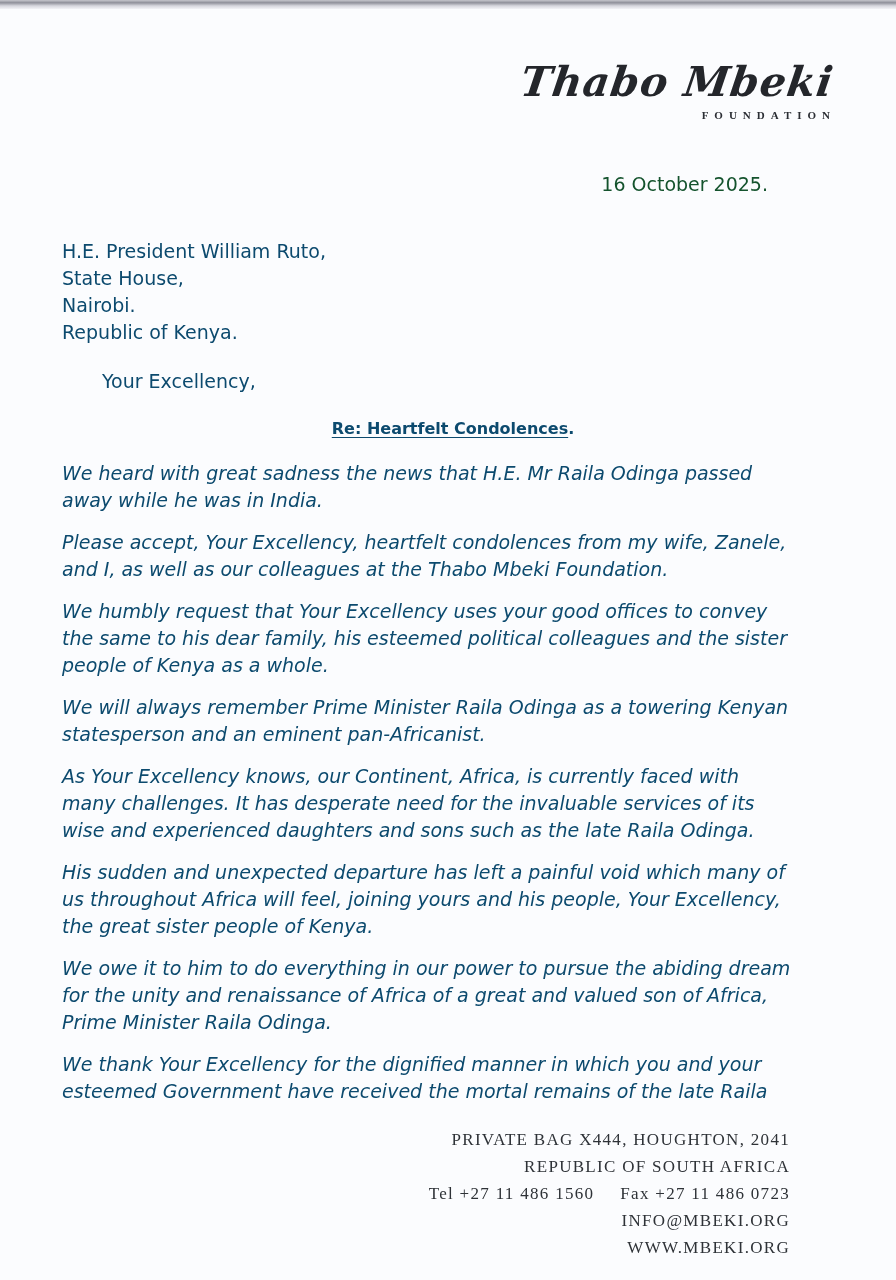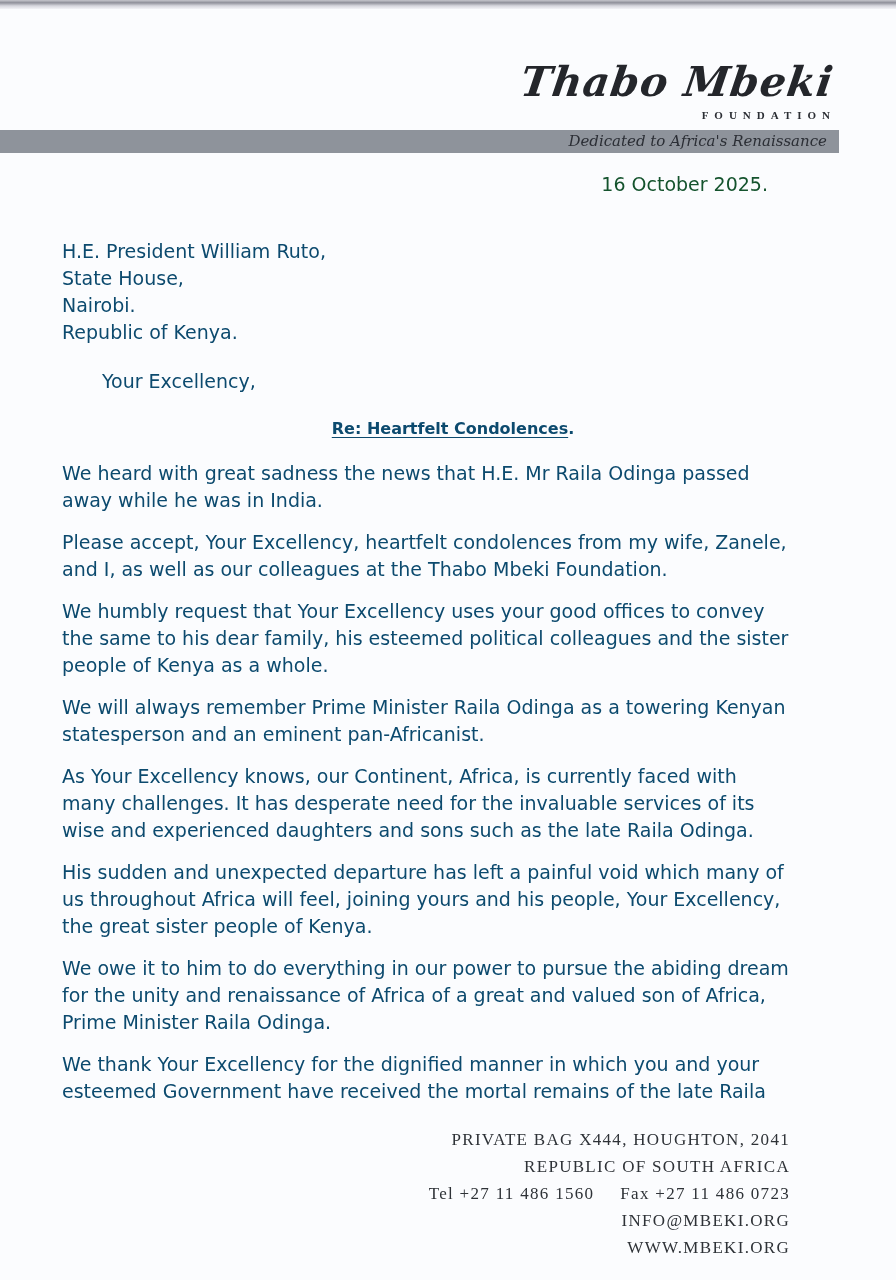--- a/index.html
+++ b/index.html
@@ -84,21 +84,21 @@
   }
   .addr-block { white-space: pre-line; }
   .salutation { margin-top: 22px; margin-left: 40px; }
   .subject {
     margin-top: 20px;
     text-align: center;
     font-weight: bold;
     font-size: 16px;
   }
   .subject .u { text-decoration: underline; text-underline-offset: 3px; }
-  .paras { margin-top: 18px; }
+  .paras { margin-top: 18px; font-style: italic; }
   .para { white-space: pre-line; margin-bottom: 15px; }
   
   .footer {
     position: absolute;
     top: 1126px;
     right: 106px;
     text-align: right;
     font-family: "Liberation Serif", serif;
     font-size: 17px;
     line-height: 27px;
@@ -112,23 +112,20 @@
 
 <div class="page">
 
   <div class="scan-top"></div>
 
   <div class="letterhead">
     <div class="logo-script">Thabo Mbeki</div>
     <div class="logo-sub">FOUNDATION</div>
   </div>
 
-  <div class="banner">
-    <span class="banner-text">Dedicated to Africa's Renaissance</span>
-  </div>
 
   <div class="date-line">16 October 2025.</div>
 
   <div class="content">
 
     <div class="addr-block">H.E. President William Ruto,
 State House,
 Nairobi.
 Republic of Kenya.</div>
 

